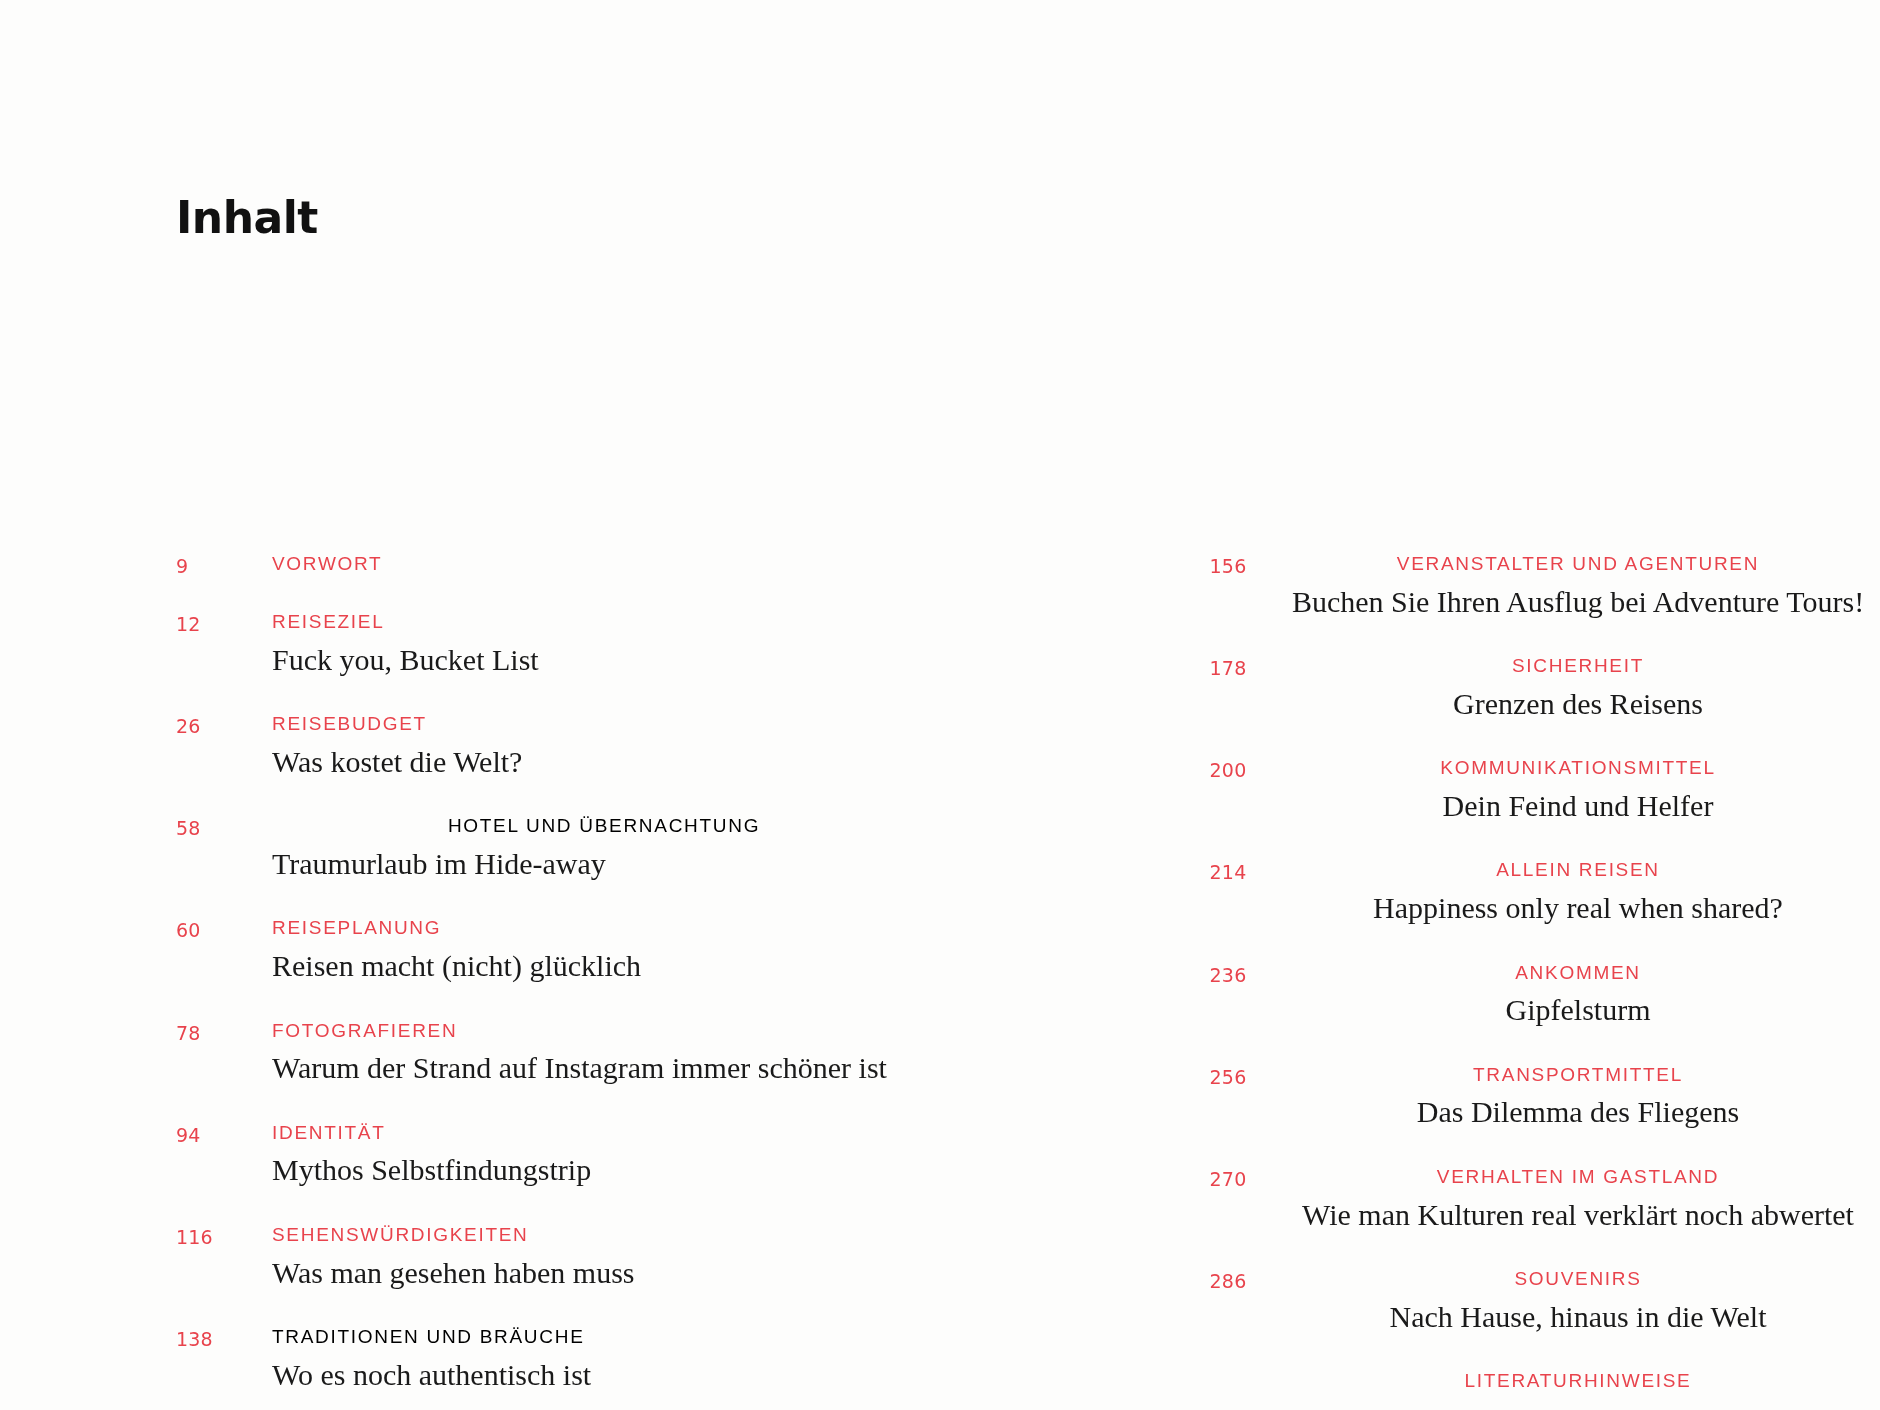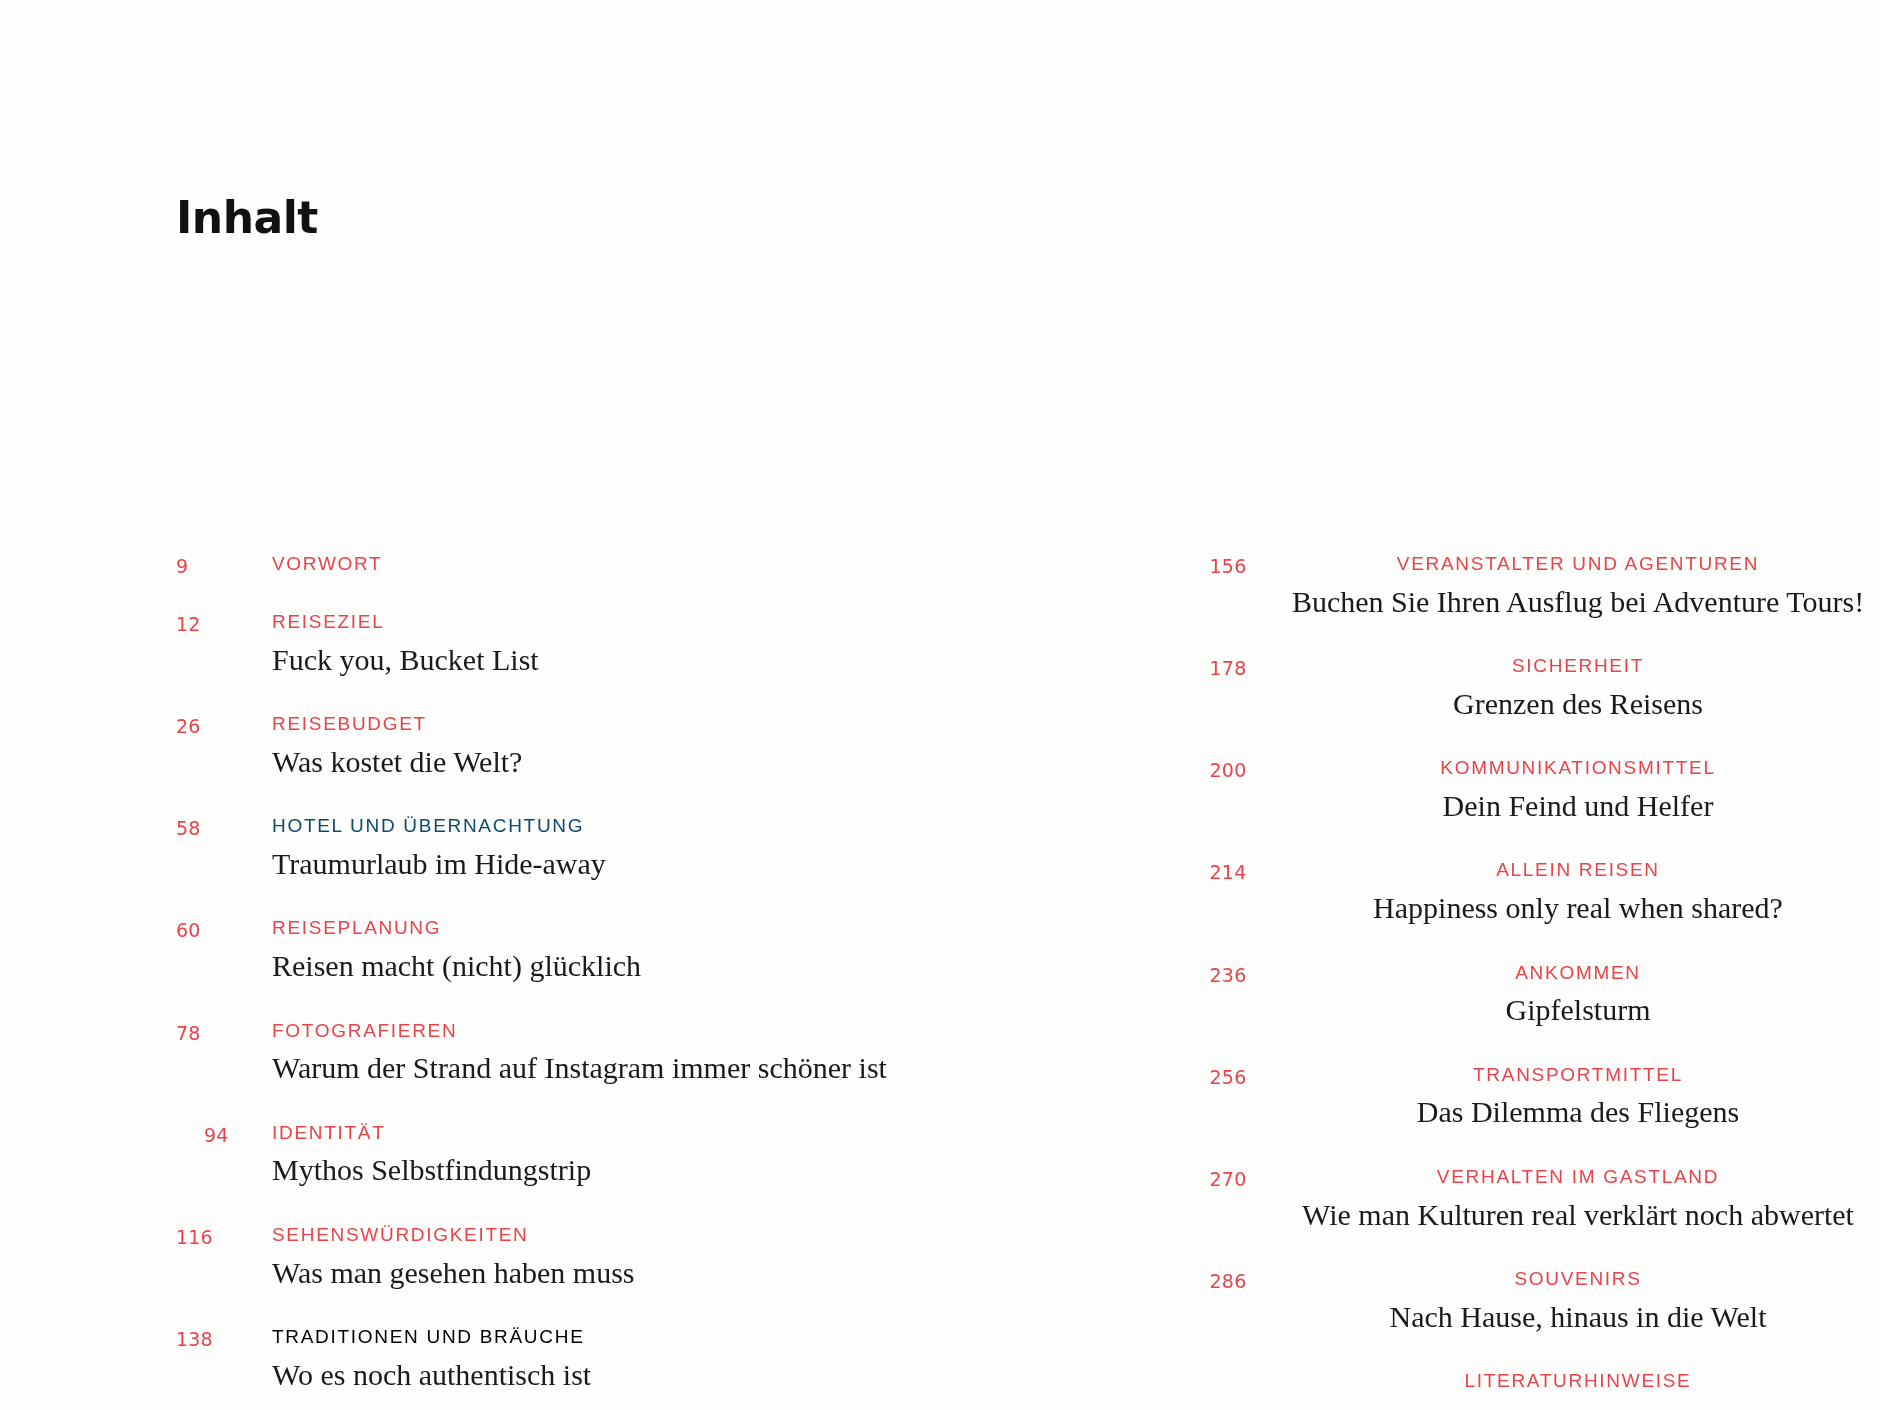--- a/index.html
+++ b/index.html
@@ -108,21 +108,21 @@
       <div class="page-num" style="color: rgb(232, 67, 76);">26</div>
       <div class="body">
         <div class="kicker" style="color: rgb(232, 67, 76);">REISEBUDGET</div>
         <div class="title" style="color: rgb(26, 26, 26);">Was kostet die Welt?</div>
       </div>
     </div>
 
     <div class="entry">
       <div class="page-num" style="color: rgb(232, 67, 76);">58</div>
       <div class="body">
-        <div class="kicker" style="color: #0c4a6e;">HOTEL UND ÜBERNACHTUNG</div>
+        <div class="kicker" style="color: #000000; text-align: center;">HOTEL UND ÜBERNACHTUNG</div>
         <div class="title" style="color: rgb(26, 26, 26);">Traumurlaub im Hide-away</div>
       </div>
     </div>
 
     <div class="entry">
       <div class="page-num" style="color: rgb(232, 67, 76);">60</div>
       <div class="body">
         <div class="kicker" style="color: rgb(232, 67, 76);">REISEPLANUNG</div>
         <div class="title" style="color: rgb(26, 26, 26);">Reisen macht (nicht) glücklich</div>
       </div>
@@ -130,21 +130,21 @@
 
     <div class="entry">
       <div class="page-num" style="color: rgb(232, 67, 76);">78</div>
       <div class="body">
         <div class="kicker" style="color: rgb(232, 67, 76);">FOTOGRAFIEREN</div>
         <div class="title" style="color: rgb(26, 26, 26);">Warum der Strand auf Instagram immer schöner ist</div>
       </div>
     </div>
 
     <div class="entry">
-      <div class="page-num" style="color: rgb(232, 67, 76); margin-left: 28px;">94</div>
+      <div class="page-num" style="color: rgb(232, 67, 76);">94</div>
       <div class="body">
         <div class="kicker" style="color: rgb(232, 67, 76);">IDENTITÄT</div>
         <div class="title" style="color: rgb(26, 26, 26);">Mythos Selbstfindungstrip</div>
       </div>
     </div>
 
     <div class="entry">
       <div class="page-num" style="color: rgb(232, 67, 76);">116</div>
       <div class="body">
         <div class="kicker" style="color: rgb(232, 67, 76);">SEHENSWÜRDIGKEITEN</div>

